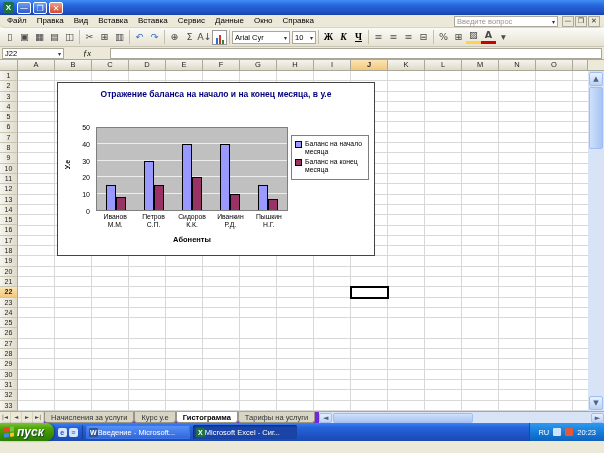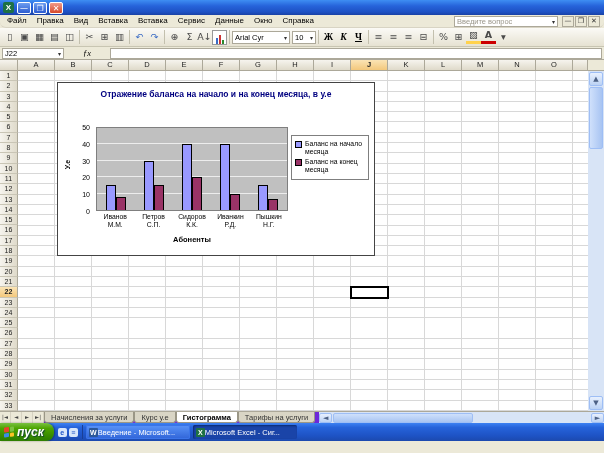--- a/index.html
+++ b/index.html
@@ -416,15 +416,21 @@
       <span class="ql-icon">≡</span>
     </div>
     <div class="taskbtn">
       <span class="task-ic word">W</span>
       <span>Введение - Microsoft...</span>
     </div>
     <div class="taskbtn active">
       <span class="task-ic excel">X</span>
       <span>Microsoft Excel - Сиг...</span>
     </div>
+    <div class="tray">
+      <span class="tray-lang">RU</span>
+      <span class="tray-ic"></span>
+      <span class="tray-ic red"></span>
+      <span class="tray-time">20:23</span>
+    </div>
   </div>
 
 </div>
 
 </body></html>

